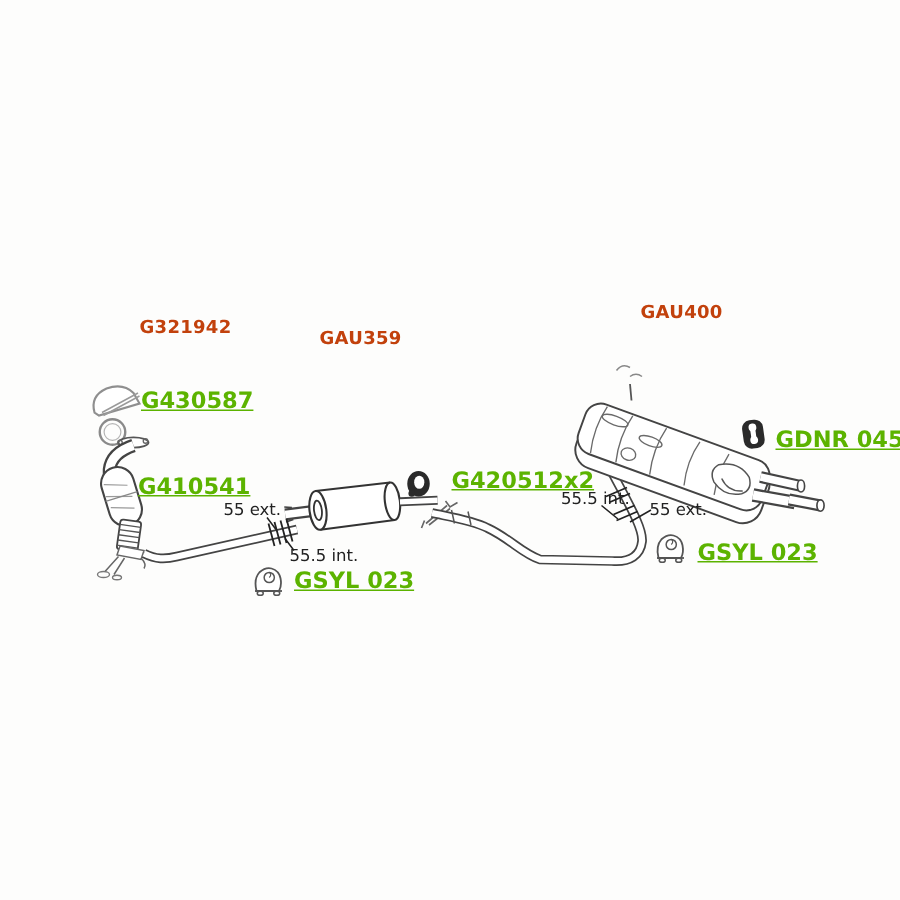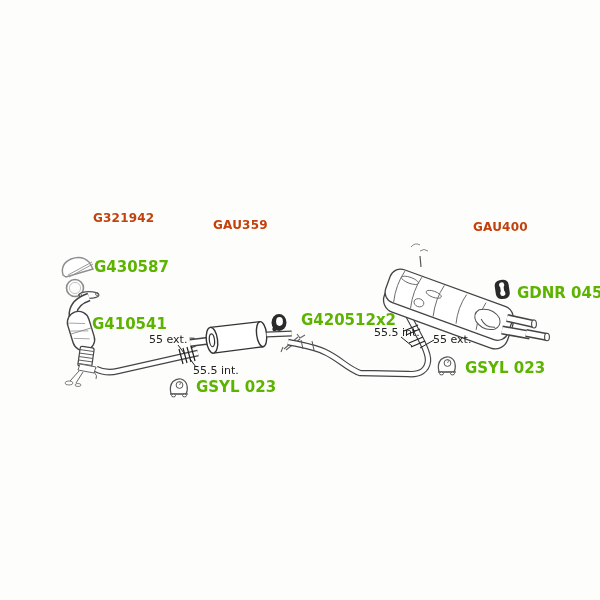--- a/index.html
+++ b/index.html
@@ -1,21 +1,21 @@
 <!DOCTYPE html>
 <html><head>
 <meta charset="utf-8">
 <style>
   html,body{margin:0;padding:0;}
   body{width:600px;height:600px;background:#fdfdfc;font-family:"DejaVu Sans","Liberation Sans",sans-serif;}
   #canvas{position:relative;width:600px;height:600px;background:#fdfdfc;overflow:hidden;}
   #sketch{position:absolute;left:0;top:0;}
   .lbl{position:absolute;white-space:nowrap;line-height:1;}
   .h-label{font-weight:bold;font-size:12px;color:#c2410c;letter-spacing:0.2px;}
-  .p-label{font-weight:bold;font-size:15px;color:#5cb300;cursor:pointer;}
+  .p-label{font-weight:bold;font-size:15px;color:#5cb300;cursor:pointer;text-decoration:underline;}
   .d-label{font-size:11px;color:#222;}
 </style>
 </head>
 <body>
 
 <div id="canvas">
 
   <svg id="sketch" width="600" height="600" viewBox="0 0 600 600">
 
     <g>
@@ -142,21 +142,21 @@
         <ellipse cx="4.5" cy="17.5" rx="2" ry="1.4" fill="#fff" stroke="#555" stroke-width="1"></ellipse>
         <ellipse cx="15.5" cy="17.5" rx="2" ry="1.4" fill="#fff" stroke="#555" stroke-width="1"></ellipse>
       </g>
     </defs>
     <use href="#hanger-sym" x="169" y="378"></use>
     <use href="#hanger-sym" x="437" y="356"></use>
   </svg>
 
   <div class="lbl h-label" style="left:93px;top:212px;">G321942</div>
   <div class="lbl h-label" style="left:213px;top:219px;">GAU359</div>
-  <div class="lbl h-label" style="left:427px;top:221px;margin-left:46px;">GAU400</div>
+  <div class="lbl h-label" style="left:427px;top:202px;">GAU400</div>
 
   <div class="lbl p-label" style="left:94px;top:260px;">G430587</div>
   <div class="lbl p-label" style="left:92px;top:280px;margin-top:37px;">G410541</div>
   <div class="lbl p-label" style="left:301px;top:313px;">G420512x2</div>
   <div class="lbl p-label" style="left:517px;top:286px;">GDNR 045</div>
   <div class="lbl p-label" style="left:196px;top:380px;">GSYL 023</div>
   <div class="lbl p-label" style="left:465px;top:361px;">GSYL 023</div>
 
   <div class="lbl d-label" style="left:149px;top:334px;">55 ext.</div>
   <div class="lbl d-label" style="left:193px;top:365px;">55.5 int.</div>

